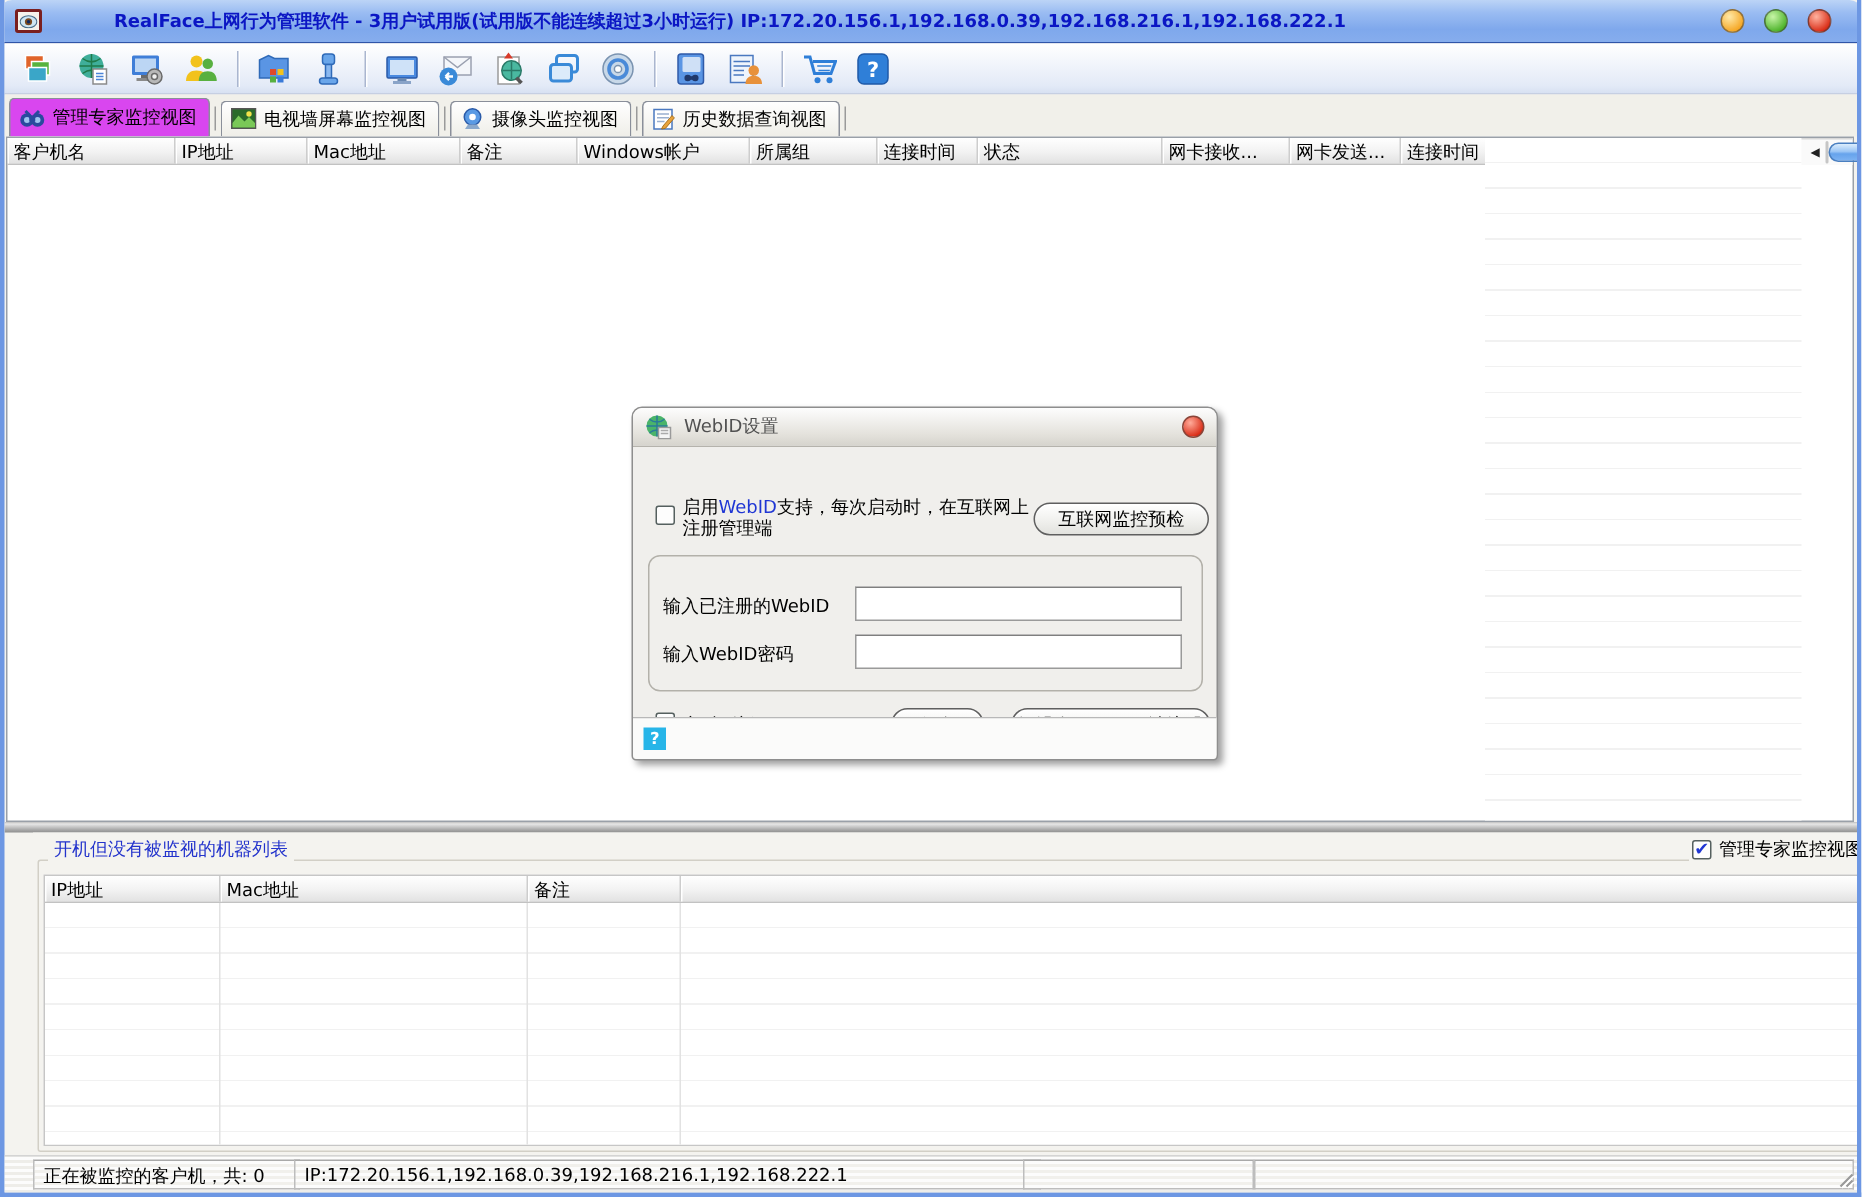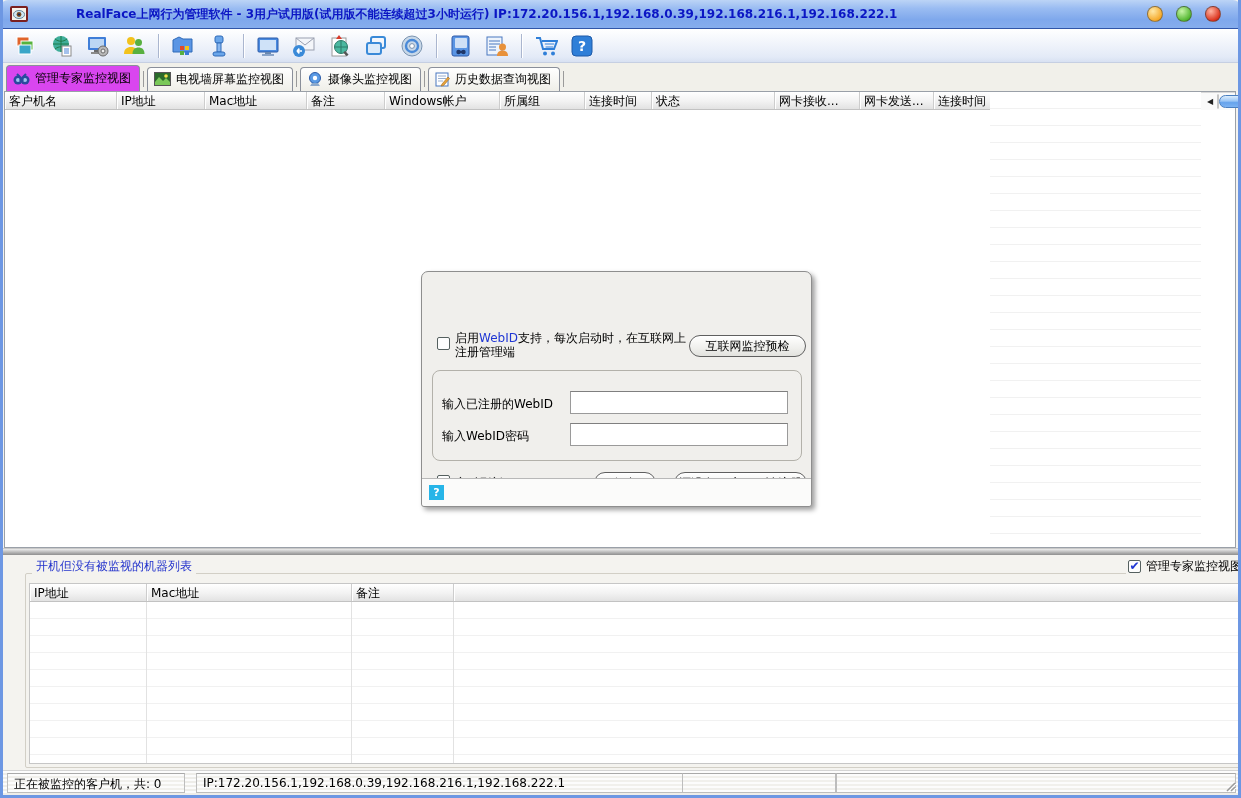--- a/index.html
+++ b/index.html
@@ -336,31 +336,41 @@
       </div>
       <div class="btbody">
         <span class="vline" style="left:116px"></span>
         <span class="vline" style="left:321px"></span>
         <span class="vline" style="left:423px"></span>
       </div>
     </div>
   </div>
 
   <div class="statusbar">
-    <div class="sb-panel" style="left:4px; width:178px">正在被监控的客户机，共: 0</div>
+    <div class="sb-panel" style="left:19px; width:178px">正在被监控的客户机，共: 0</div>
     <div class="sb-panel" style="left:193px; width:498px">IP:172.20.156.1,192.168.0.39,192.168.216.1,192.168.222.1</div>
     <div class="sb-panel" style="left:679px; width:154px"></div>
     <div class="sb-panel" style="left:833px; width:400px"></div>
     <svg class="grip" viewBox="0 0 14 14">
         <path d="M12 4L4 12M12 8L8 12M12 12h0" stroke="#9a9a9a" stroke-width="1.5"></path>
         <path d="M13 5L5 13M13 9L9 13" stroke="#ffffff" stroke-width="1"></path>
       </svg>
   </div>
 
   <div class="dialog">
+    <div class="dlg-titlebar">
+      <svg width="18" height="17" viewBox="0 0 18 17">
+          <circle cx="8" cy="8" r="7" fill="#4ab46a"></circle>
+          <path d="M1 8h14M8 1v14M3 3.5c3 2.5 7 2.5 10 0M3 12.5c3-2.5 7-2.5 10 0" stroke="#2a7a9a" fill="none"></path>
+          <rect x="9" y="9" width="8" height="7.5" fill="#f4f4f4" stroke="#9a9a9a"></rect>
+          <path d="M10.5 11h5M10.5 13h5" stroke="#aaa"></path>
+        </svg>
+      <span class="dlg-title">WebID设置</span>
+      <span class="dlg-close"></span>
+    </div>
     <div class="dlg-body">
 
       <label class="chklabel" style="left:15px; top:33px; width:250px">
         <span class="checkbox" style="margin-top:6px"></span>
         <span style="width:232px; line-height:14px"><span>启用</span><span class="webid-blue">WebID</span><span>支持，每次启动时，在互联网上注册管理端</span></span>
       </label>
       <button class="btn" style="left:267px; top:37px; width:117px; height:22px">互联网监控预检</button>
 
       <div class="dlg-groupbox">
         <span class="fld-label" style="left:9px; top:25px">输入已注册的WebID</span>

